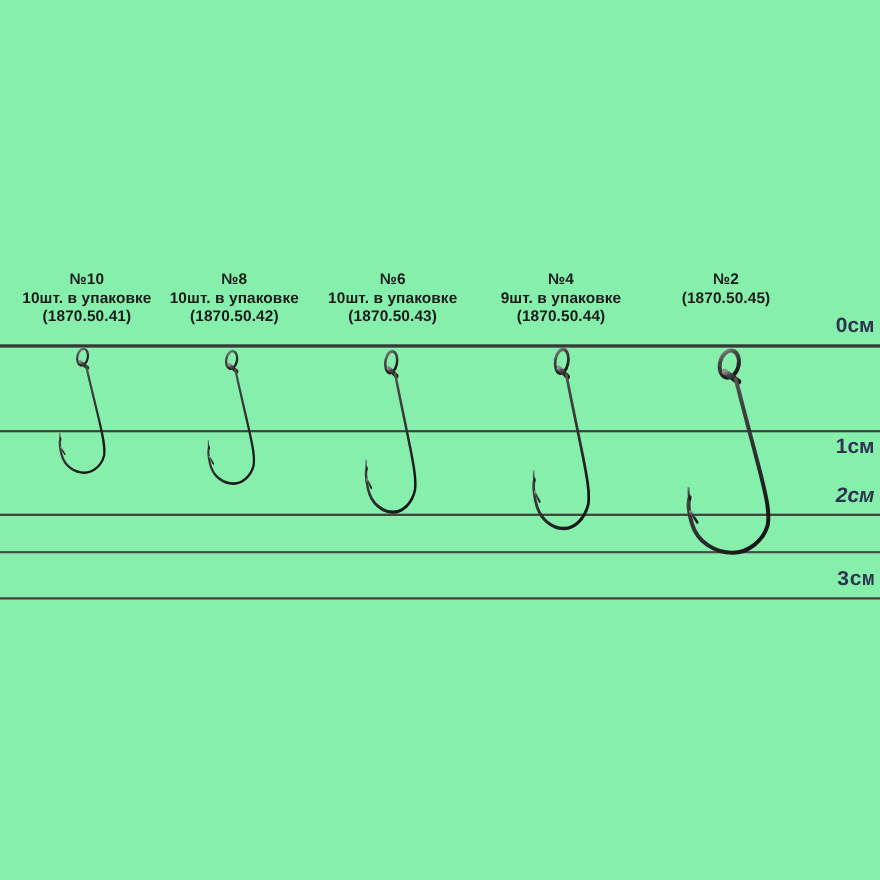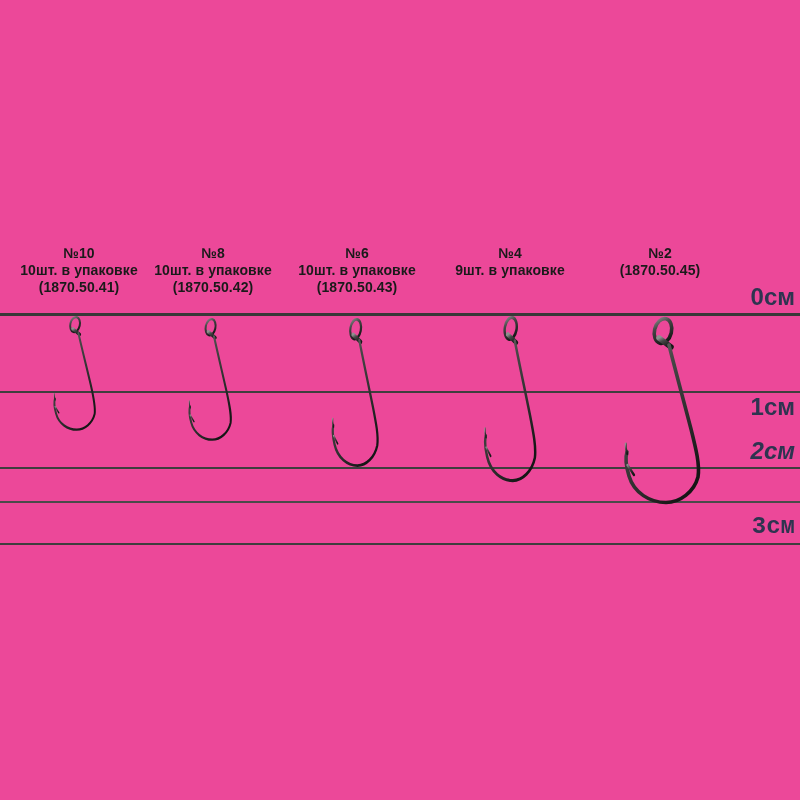--- a/index.html
+++ b/index.html
@@ -1,19 +1,19 @@
 <!DOCTYPE html>
 <html><head>
 <meta charset="utf-8">
 <style>
   html,body{margin:0;padding:0;background:#ffffff;}
   .stage{
     position:relative;
     width:800px;height:800px;
-    background:#ec4899;
+    background:#86efac;
     overflow:hidden;
     font-family:"Liberation Sans", sans-serif;
   }
   
   .col-header{
     position:absolute;
     top:245px;
     width:170px;
     text-align:center;
     color:#1a1a1a;
@@ -42,21 +42,21 @@
   .l2{top:467px;}
   .l3{top:501px;background:#4a4a4a;}
   .l4{top:543px;}
 
   
   .cm-label{
     position:absolute;
     right:5px;
     width:90px;
     text-align:right;
-    font-size:24px;
+    font-size:19px;
     font-weight:700;
     color:#2e3450;
     line-height:22px;
   }
   .cl0{top:286px;}
   .cl1{top:364px;margin-top:32px;}
   .cl2{top:440px;font-style:italic;}
   .cl3{top:516px;font-family:Liberation Mono, monospace;}
 
   
@@ -110,20 +110,21 @@
     <div class="article">(1870.50.42)</div>
   </div>
   <div class="col-header ch3">
     <div class="size">№6</div>
     <div class="qty">10шт. в упаковке</div>
     <div class="article">(1870.50.43)</div>
   </div>
   <div class="col-header ch4">
     <div class="size">№4</div>
     <div class="qty">9шт. в упаковке</div>
+    <div class="article">(1870.50.44)</div>
   </div>
   <div class="col-header ch5">
     <div class="size">№2</div>
     <div class="article">(1870.50.45)</div>
   </div>
 
   <div class="ruler-line l0"></div>
   <div class="ruler-line l1"></div>
   <div class="ruler-line l2"></div>
   <div class="ruler-line l3"></div>

